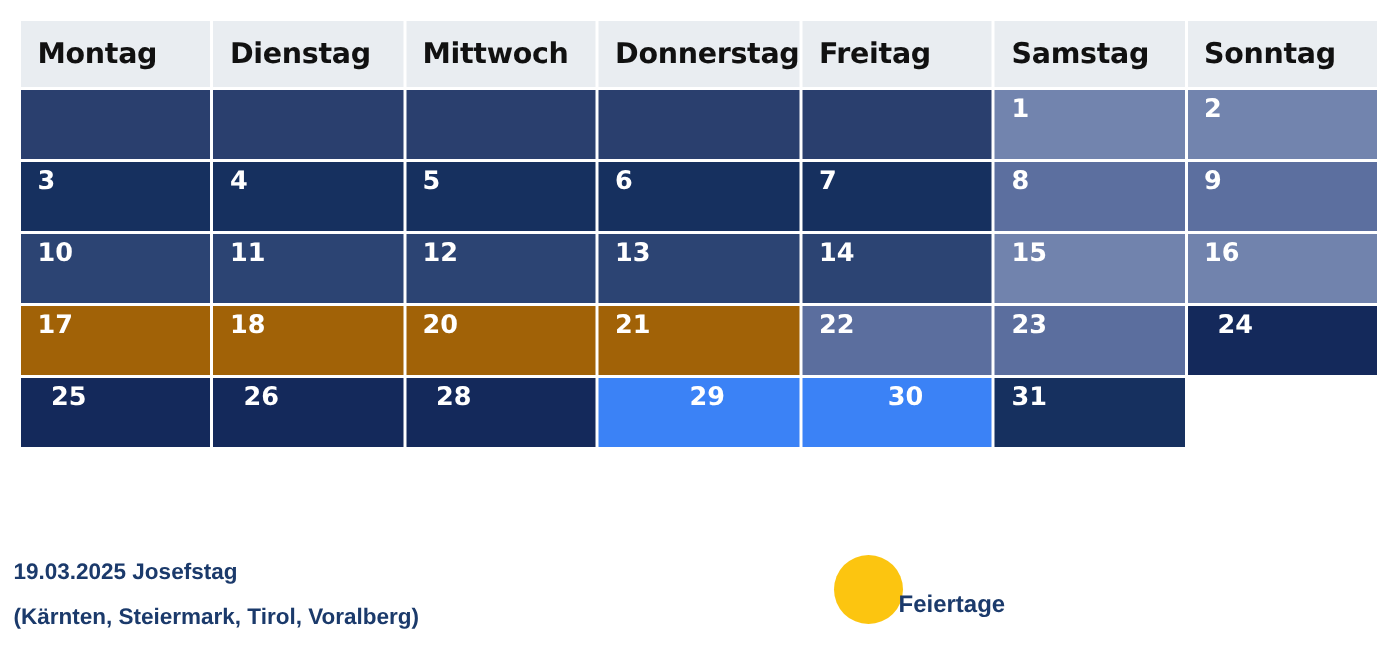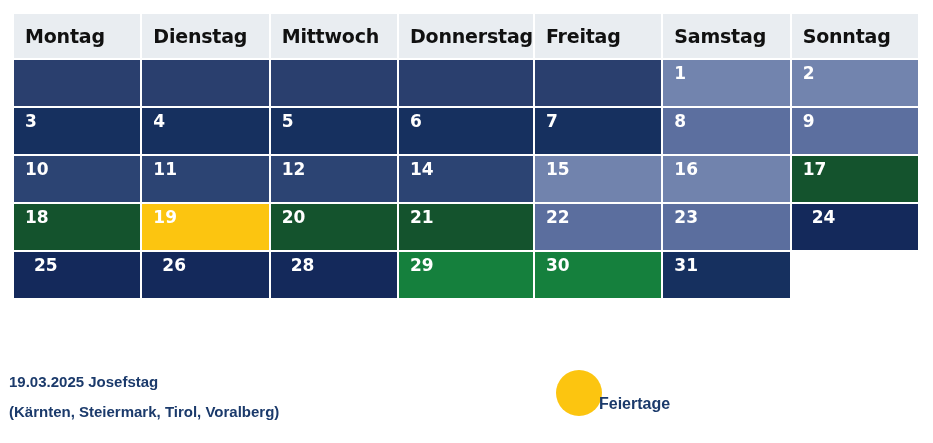--- a/index.html
+++ b/index.html
@@ -68,24 +68,24 @@
   .tone-wd-a { background: #2a3f6e; }
   .tone-wd-b { background: #16305f; }
   .tone-wd-c { background: #2c4473; }
   .tone-wd-e { background: #14295b; padding-left: 20px; }
 
   
   .tone-we-a { background: #7284ae; }
   .tone-we-b { background: #5c6f9f; }
   .tone-we-c { background: #7183ad; }
   .tone-we-d { background: #5b6e9e; }
-  .tone-we-e { background: #15803d; }
-
-  
-  .tone-bridge { background: #14532d; }
+  .tone-we-e { background: #3b82f6; text-align: center; }
+
+  
+  .tone-bridge { background: #a16207; }
   .tone-holiday { background: #fcc510; }
   .tone-empty { background: transparent; }
 
   .day-cell.tone-empty .day-num { color: transparent; }
 
   
   #footer-note {
     position: absolute;
     left: 9px;
     top: 367px;
@@ -167,26 +167,26 @@
       <div class="day-cell tone-wd-b"><span class="day-num">3</span></div>
       <div class="day-cell tone-wd-b"><span class="day-num">4</span></div>
       <div class="day-cell tone-wd-b"><span class="day-num">5</span></div>
       <div class="day-cell tone-wd-b"><span class="day-num">6</span></div>
       <div class="day-cell tone-wd-b"><span class="day-num">7</span></div>
       <div class="day-cell tone-we-b"><span class="day-num">8</span></div>
       <div class="day-cell tone-we-b"><span class="day-num">9</span></div>
       <div class="day-cell tone-wd-c"><span class="day-num">10</span></div>
       <div class="day-cell tone-wd-c"><span class="day-num">11</span></div>
       <div class="day-cell tone-wd-c"><span class="day-num">12</span></div>
+      <div class="day-cell tone-wd-c"><span class="day-num">13</span></div>
       <div class="day-cell tone-wd-c"><span class="day-num">14</span></div>
       <div class="day-cell tone-we-c"><span class="day-num">15</span></div>
       <div class="day-cell tone-we-c"><span class="day-num">16</span></div>
       <div class="day-cell tone-bridge"><span class="day-num">17</span></div>
       <div class="day-cell tone-bridge"><span class="day-num">18</span></div>
-      <div class="day-cell tone-holiday"><span class="day-num">19</span></div>
       <div class="day-cell tone-bridge"><span class="day-num">20</span></div>
       <div class="day-cell tone-bridge"><span class="day-num">21</span></div>
       <div class="day-cell tone-we-d"><span class="day-num">22</span></div>
       <div class="day-cell tone-we-d"><span class="day-num">23</span></div>
       <div class="day-cell tone-wd-e"><span class="day-num">24</span></div>
       <div class="day-cell tone-wd-e"><span class="day-num">25</span></div>
       <div class="day-cell tone-wd-e"><span class="day-num">26</span></div>
       <div class="day-cell tone-wd-e"><span class="day-num">28</span></div>
       <div class="day-cell tone-we-e"><span class="day-num">29</span></div>
       <div class="day-cell tone-we-e"><span class="day-num">30</span></div>

